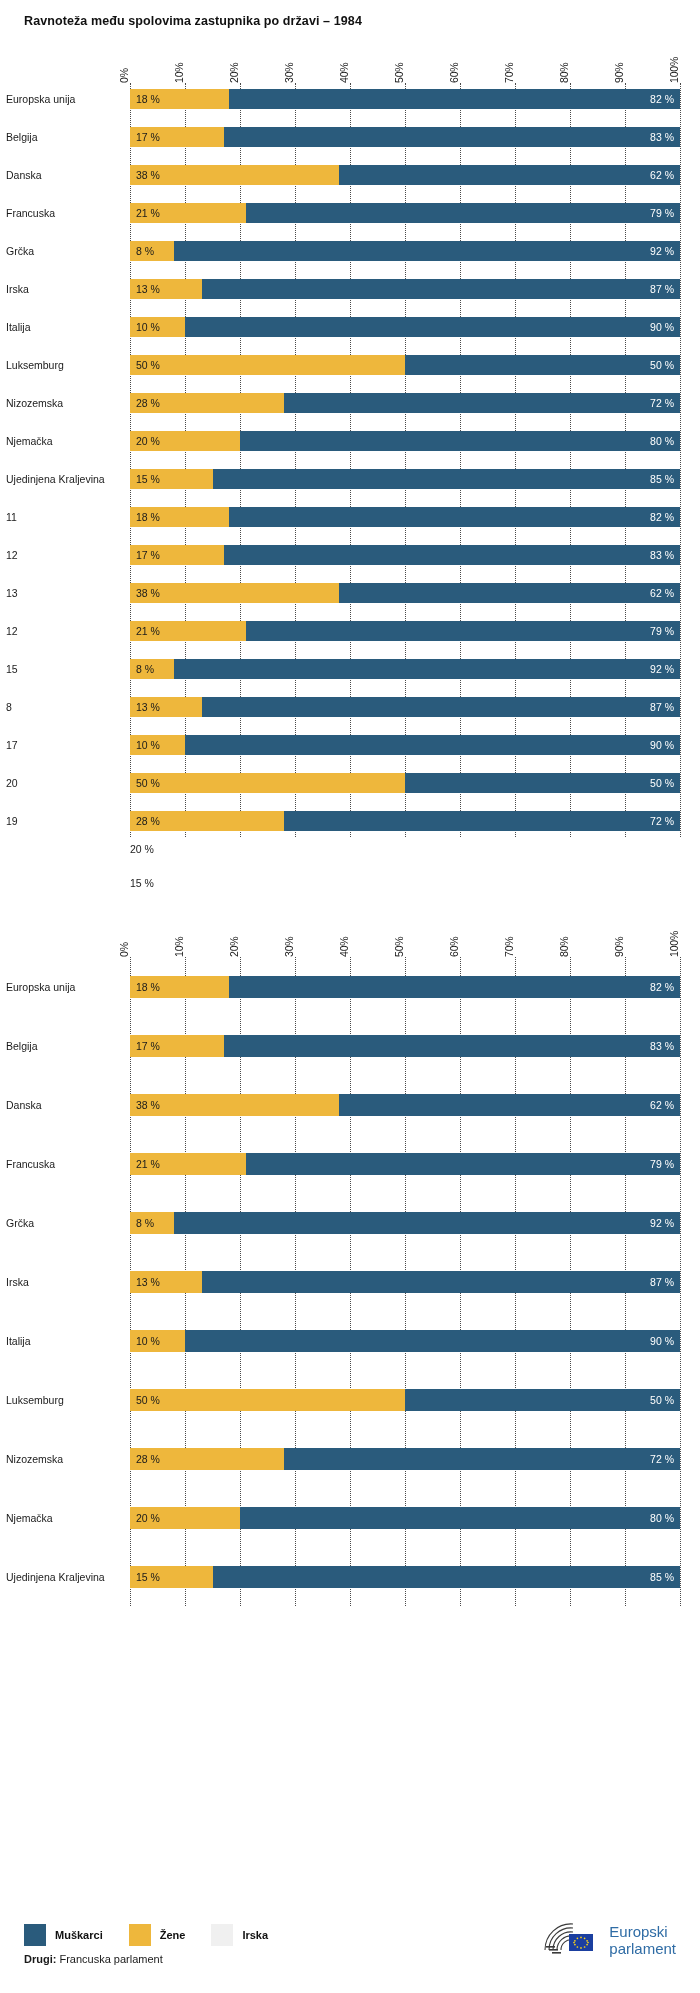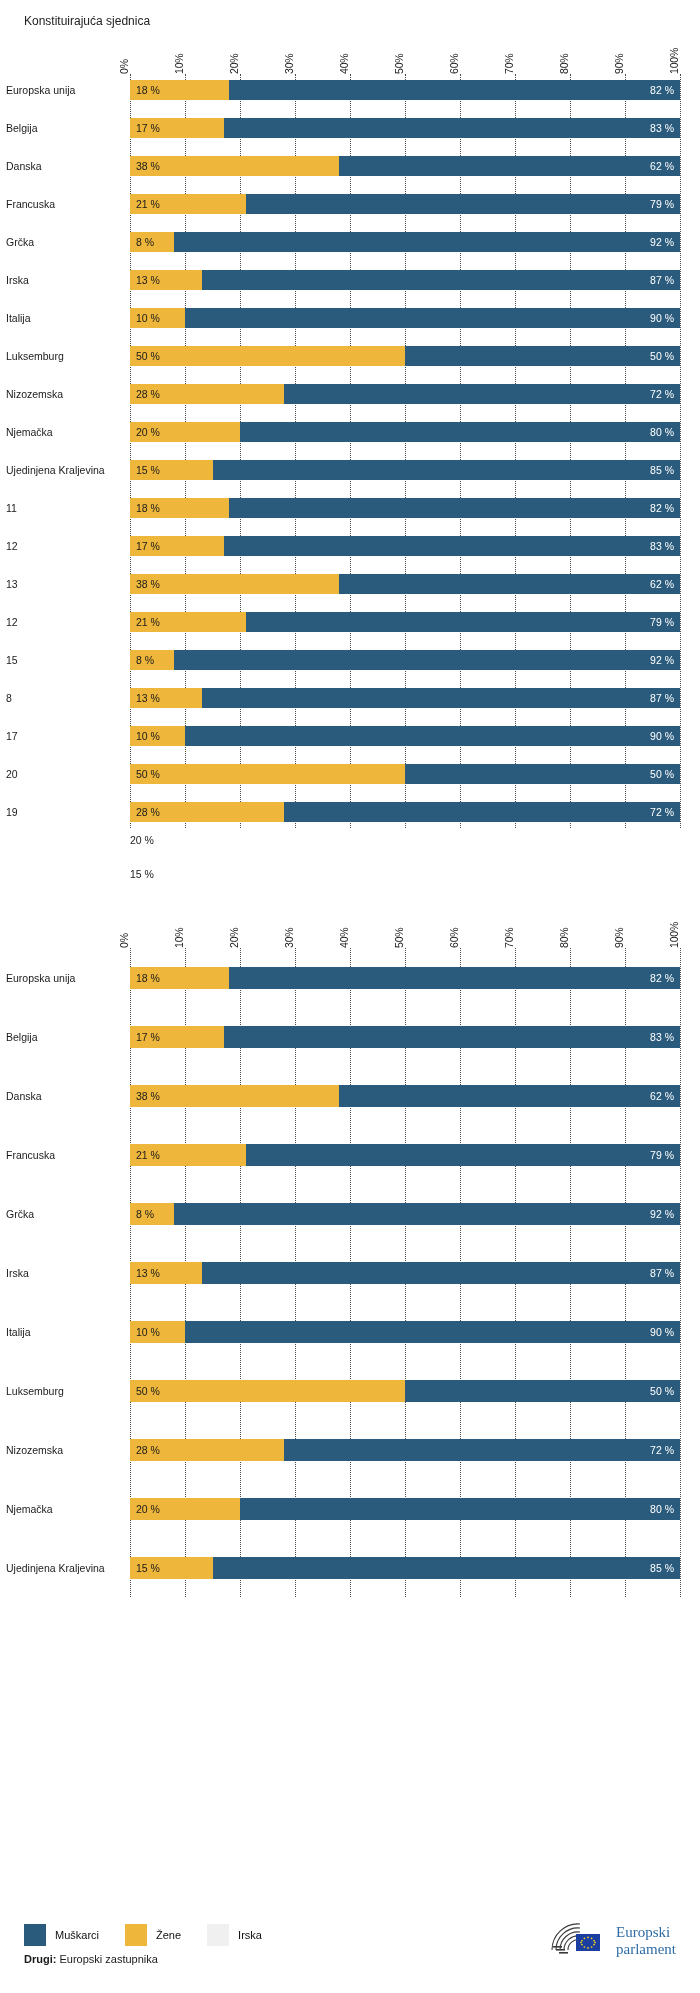--- a/index.html
+++ b/index.html
@@ -111,38 +111,38 @@
     position: absolute;
     left: 0; right: 0; bottom: 0;
     height: 95px;
     padding: 26px 24px 0 24px;
   }
   #legend { display: flex; align-items: center; gap: 0px; }
   .legend-item { display: flex; align-items: center; margin-right: 26px; }
   .legend-swatch {
     width: 22px; height: 22px; margin-right: 9px; display: inline-block;
   }
-  .legend-text { font-size: 11px; font-weight: normal; color: #111; }
+  .legend-text { font-size: 11px; font-weight: bold; color: #111; }
   #source-line { margin-top: 7px; font-size: 11px; color: #1a1a1a; }
   #source-label { font-weight: bold; }
   #brand {
     position: absolute;
     right: 24px; top: 22px;
-    display: flex; align-items: center; font-family: Liberation Serif, serif;
+    display: flex; align-items: center;
   }
   #brand-wordmark {
     margin-left: 8px;
     font-size: 15px; line-height: 1.12; color: #2f6ca5; font-weight: normal;
   }
 </style>
 </head>
 <body>
 
 <div id="header">
-  <div id="chart-subtitle">Konstituirajuća sjednica</div>
+  <div id="chart-title">Ravnoteža među spolovima zastupnika po državi – 1984</div>
 </div>
 
 <div class="chart" id="chart1">
   <div class="axis-row">
       <div class="axis-tick-label" style="left: 0%;">0%</div>
       <div class="axis-tick-label" style="left: 10%;">10%</div>
       <div class="axis-tick-label" style="left: 20%;">20%</div>
       <div class="axis-tick-label" style="left: 30%;">30%</div>
       <div class="axis-tick-label" style="left: 40%;">40%</div>
       <div class="axis-tick-label" style="left: 50%;">50%</div>
@@ -556,21 +556,21 @@
         <span class="legend-swatch" style="background: rgb(238, 183, 60);"></span>
         <span class="legend-text">Žene</span>
       </div>
       <div class="legend-item">
         <span class="legend-swatch" style="background: rgb(240, 240, 240);"></span>
         <span class="legend-text">Irska</span>
       </div>
     </div>
   <div id="source-line">
     <span id="source-label">Drugi:</span>
-    <span id="source-value">Europski zastupnika</span>
+    <span id="source-value">Francuska parlament</span>
   </div>
   <div id="brand">
     <span>
       <svg width="58" height="38" viewBox="0 0 58 38" aria-hidden="true">
         <g fill="none" stroke="#3a3a3a" stroke-width="1.1">
           <path d="M2 30 A26 26 0 0 1 30 4"></path>
           <path d="M6 30 A22 22 0 0 1 30 8"></path>
           <path d="M10 30 A18 18 0 0 1 30 12"></path>
           <path d="M14 30 A14 14 0 0 1 30 16"></path>
           <path d="M18 30 A10 10 0 0 1 30 20"></path>

